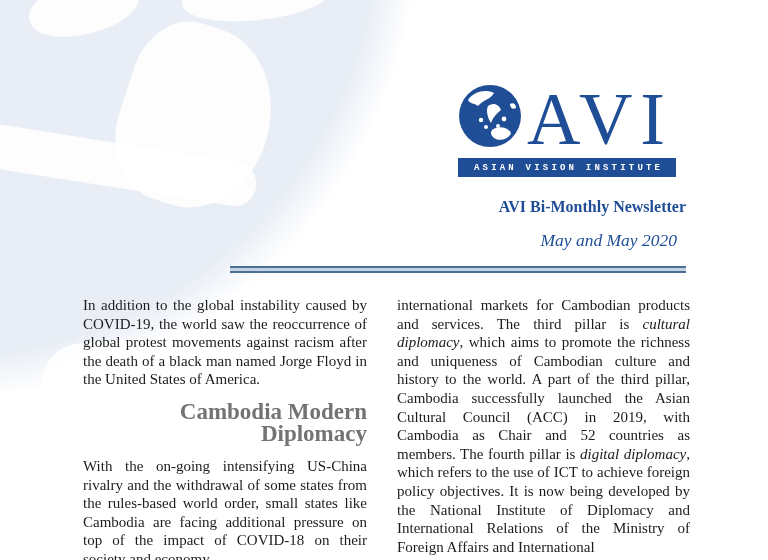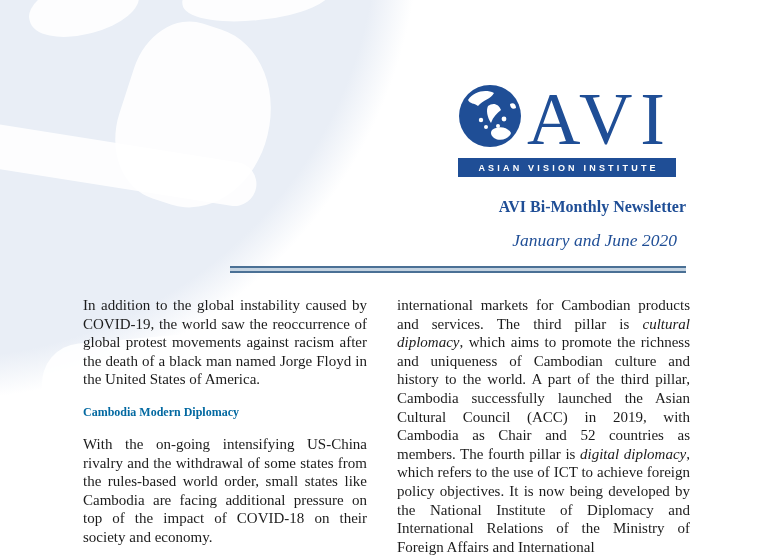--- a/index.html
+++ b/index.html
@@ -53,21 +53,21 @@
     letter-spacing: 8px;
     color: var(--navy);
     font-family: Liberation Serif, serif;
   }
   .org-bar {
     position: absolute;
     left: 458px; top: 158px;
     width: 218px; height: 19px;
     background: var(--navy);
     color: #ffffff;
-    font-family: Liberation Sans, sans-serif;
+    font-family: Liberation Mono, monospace;
     font-size: 9px;
     font-weight: bold;
     letter-spacing: 3.2px;
     display: flex;
     align-items: center;
     justify-content: center;
     text-indent: 3.2px;
   }
   .newsletter-title {
     position: absolute;
@@ -99,26 +99,26 @@
     top: 296px;
     font-size: 15px;
     line-height: 18.6px;
     color: #1c1c1c;
     text-align: justify;
   }
   .col-left  { left: 83px;  width: 284px; }
   .col-right { left: 397px; width: 293px; }
   .col p { margin: 0 0 12px 0; }
   .col .section-heading {
-    font-size: 12px;
+    font-size: 23px;
     font-weight: bold;
     margin: 0 0 12px 0;
-    text-align: left;
+    text-align: right;
     line-height: 22px;
-    color: #0369a1;
+    color: #737373;
   }
   .partial { margin: 0; }
   :root { --navy: #1f4e96; }
 </style>
 </head>
 <body>
 
 <div class="page">
 
   <div class="watermark">
@@ -144,21 +144,21 @@
   </div>
 
   <div class="avi-acronym">AVI</div>
 
   <div class="org-bar">
     <span>ASIAN VISION INSTITUTE</span>
   </div>
 
   <div class="newsletter-title">AVI Bi-Monthly Newsletter</div>
 
-  <div class="issue-date">January and June 2020</div>
+  <div class="issue-date">May and May 2020</div>
 
   <div class="double-rule"></div>
 
   <div class="col col-left">
     <p>In addition to the global instability caused by COVID-19, the world saw the reoccurrence of global protest movements against racism after the death of a black man named Jorge Floyd in the United States of America.</p>
     <div class="section-heading">Cambodia Modern Diplomacy</div>
     <p>With the on-going intensifying US-China rivalry and the withdrawal of some states from the rules-based world order, small states like Cambodia are facing additional pressure on top of the impact of COVID-18 on their society and economy.</p>
     <p class="partial">To cope with the challenges, Cambodia has</p>
   </div>
 

